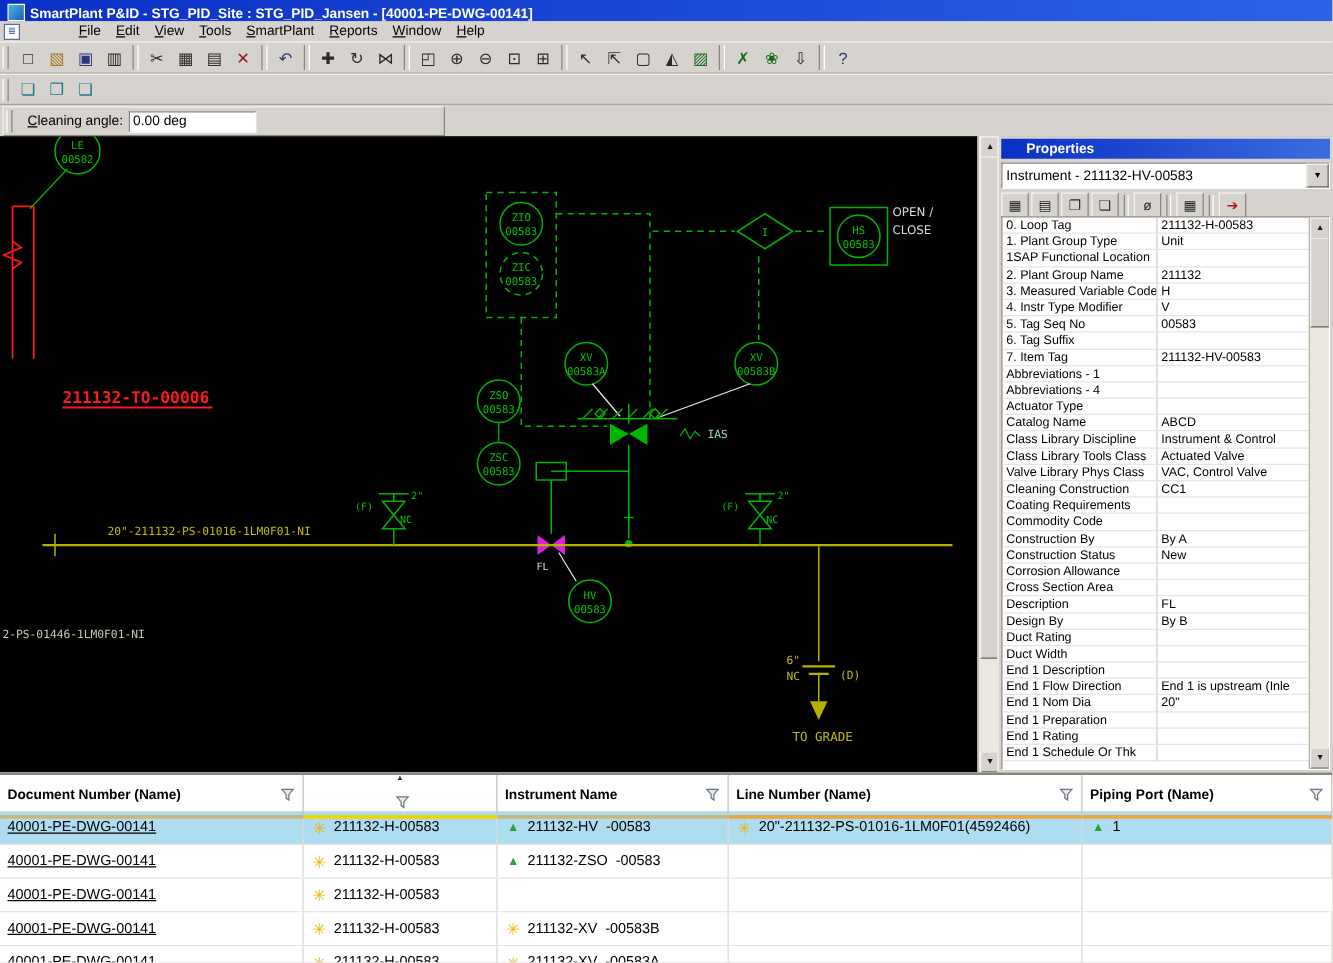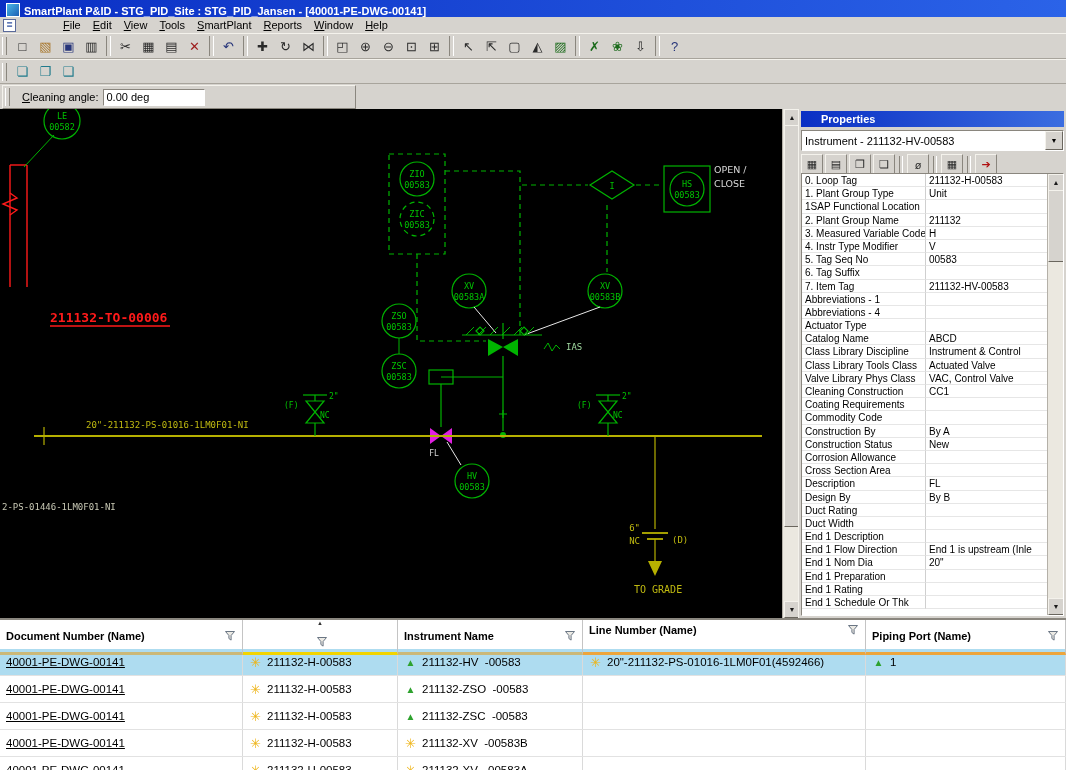--- a/index.html
+++ b/index.html
@@ -583,21 +583,21 @@
         <div class="hcell" style="border-bottom-color: rgb(203, 184, 120);">
           <span class="sort"></span>
           <span class="hlabel">Instrument Name</span>
           <span class="funnel">
             <svg width="12" height="12" viewBox="0 0 12 12">
               <path d="M1.5 1.5 h9 l-3.4 4 v4.6 l-2.2 -1.6 v-3 z" fill="#eceae4" stroke="#6a7684" stroke-width="1"></path>
             </svg>
           </span>
         </div>
 
-        <div class="hcell" style="border-bottom-color: rgb(237, 165, 60); align-items: flex-end;">
+        <div class="hcell" style="border-bottom-color: rgb(237, 165, 60);">
           <span class="sort"></span>
           <span class="hlabel">Line Number (Name)</span>
           <span class="funnel">
             <svg width="12" height="12" viewBox="0 0 12 12">
               <path d="M1.5 1.5 h9 l-3.4 4 v4.6 l-2.2 -1.6 v-3 z" fill="#eceae4" stroke="#6a7684" stroke-width="1"></path>
             </svg>
           </span>
         </div>
 
         <div class="hcell" style="border-bottom-color: rgb(237, 165, 60);">
@@ -624,21 +624,20 @@
           <div class="cell"><span class="doclink">40001-PE-DWG-00141</span></div>
           <div class="cell"><span class="cicon sun-icon"></span><span class="ctext">211132-H-00583</span></div>
           <div class="cell"><span class="cicon up-arrow-icon"></span><span class="ctext">211132-ZSO  -00583</span></div>
           <div class="cell"><span class="cicon"></span><span class="ctext"></span></div>
           <div class="cell"><span class="cicon"></span><span class="ctext"></span></div>
         </div>
 
         <div class="trow">
           <div class="cell"><span class="doclink">40001-PE-DWG-00141</span></div>
           <div class="cell"><span class="cicon sun-icon"></span><span class="ctext">211132-H-00583</span></div>
-          <div class="cell"><span class="cicon up-arrow-icon"></span><span class="ctext">211132-ZSC  -00583</span></div>
           <div class="cell"><span class="cicon"></span><span class="ctext"></span></div>
           <div class="cell"><span class="cicon"></span><span class="ctext"></span></div>
         </div>
 
         <div class="trow">
           <div class="cell"><span class="doclink">40001-PE-DWG-00141</span></div>
           <div class="cell"><span class="cicon sun-icon"></span><span class="ctext">211132-H-00583</span></div>
           <div class="cell"><span class="cicon sun-icon"></span><span class="ctext">211132-XV  -00583B</span></div>
           <div class="cell"><span class="cicon"></span><span class="ctext"></span></div>
           <div class="cell"><span class="cicon"></span><span class="ctext"></span></div>

